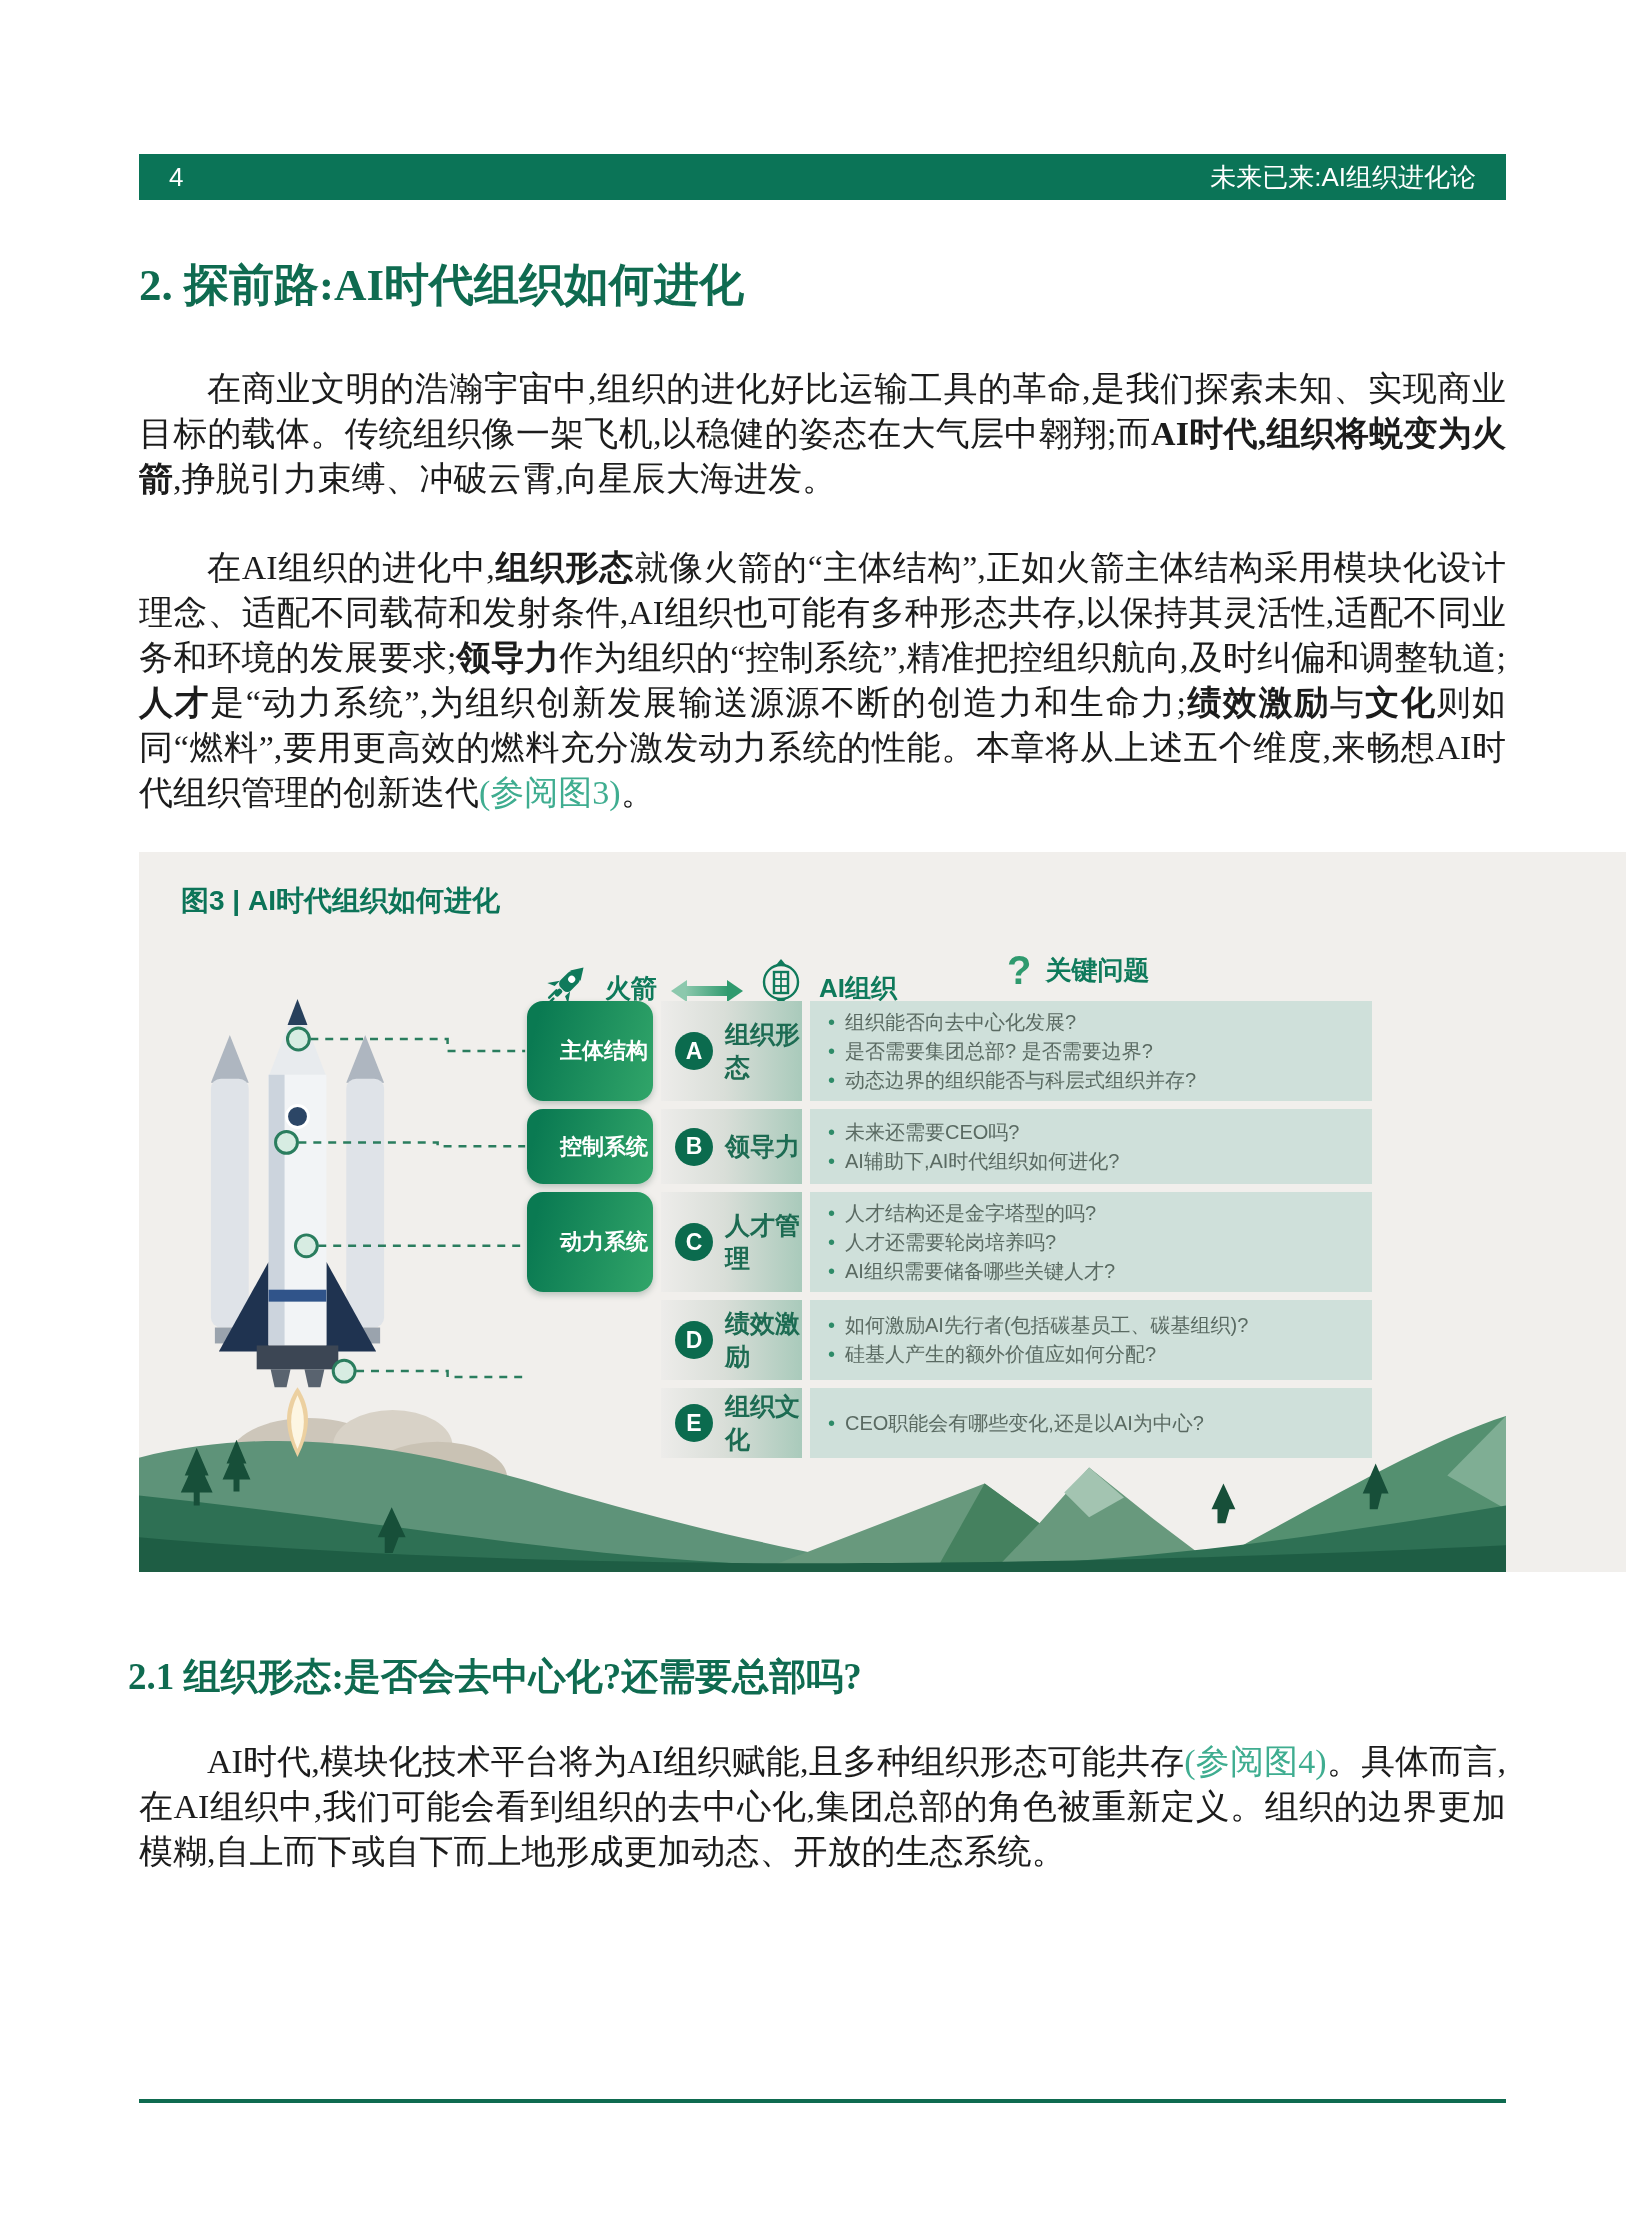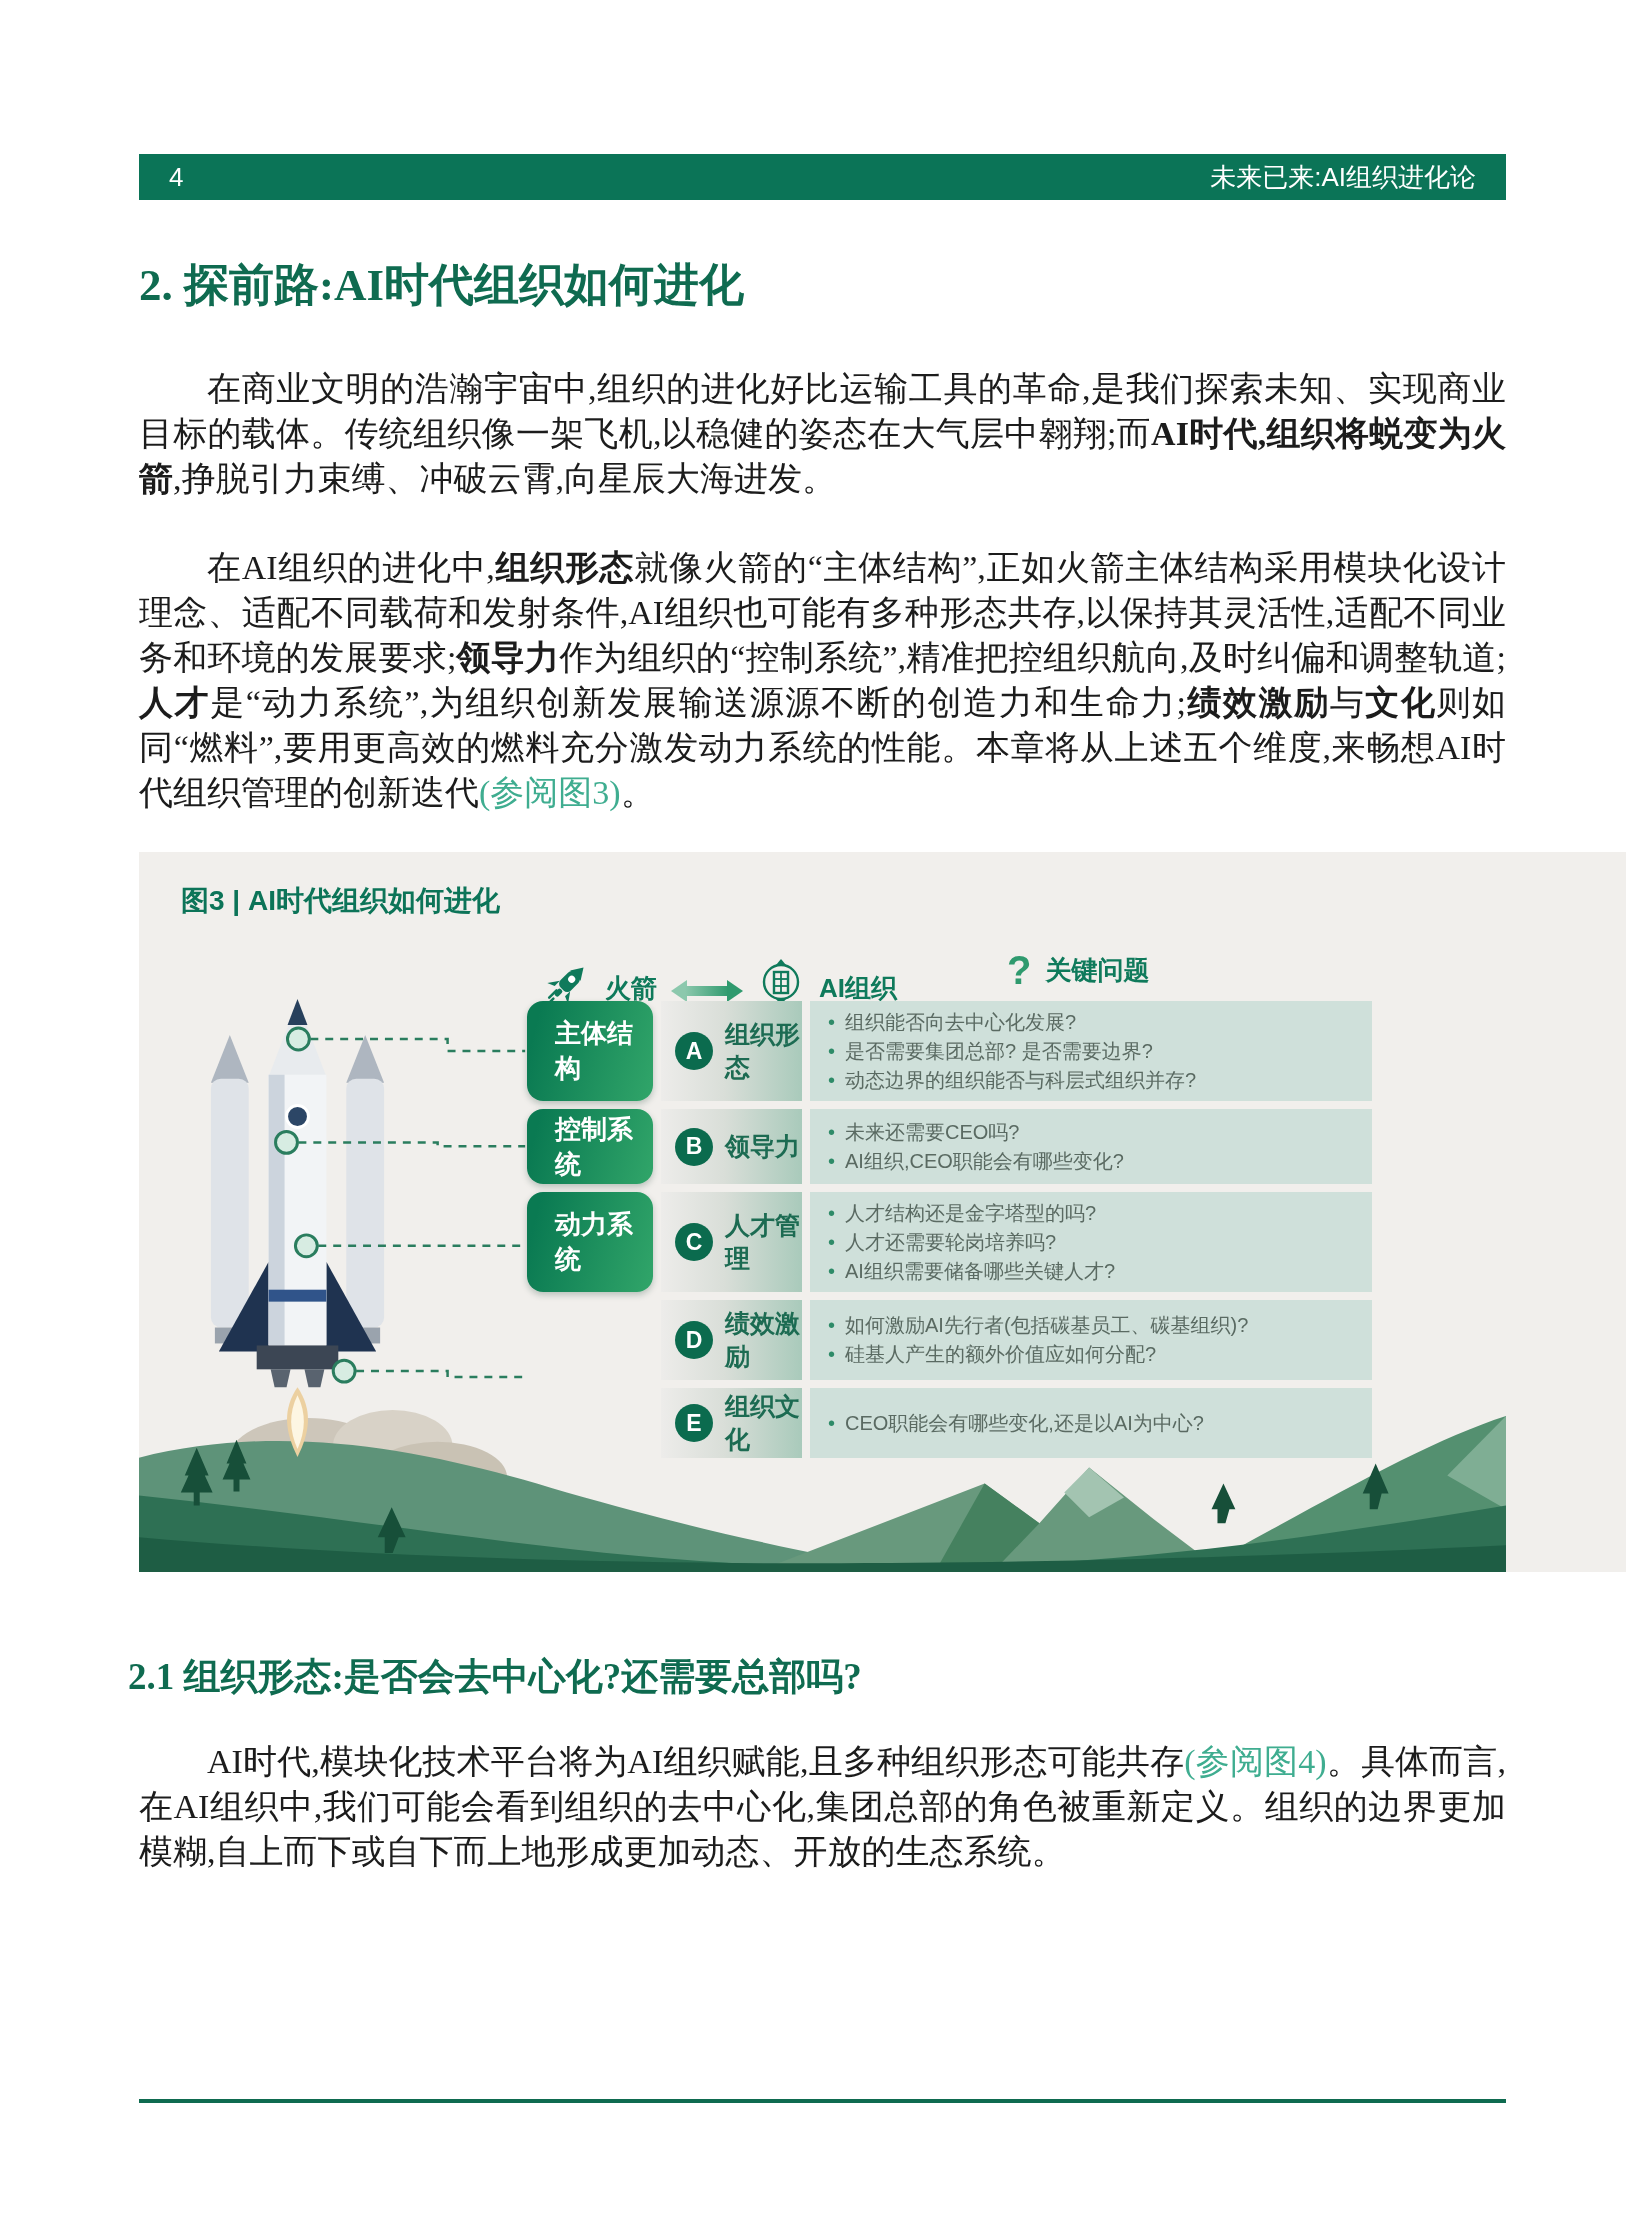--- a/index.html
+++ b/index.html
@@ -29,21 +29,21 @@
 
   .legend{position:absolute;left:406px;top:106px;height:48px;display:flex;align-items:flex-end;gap:14px;}
   .legend-q{position:absolute;left:868px;top:94px;height:48px;display:flex;align-items:center;gap:14px;}
   .legend-label{font-size:26px;font-weight:bold;color:#0f7a5b;}
   .q-glyph{font-size:40px;font-weight:bold;color:#2f9a6e;line-height:1;}
 
   .fig-table{position:absolute;left:388px;top:149px;display:grid;
      grid-template-columns:126px 141px 562px;
      grid-template-rows:100px 75px 100px 80px 70px;gap:8px;}
   .part{background:linear-gradient(105deg,#0a7a52 10%,#2fa368 95%);border-radius:16px;color:#fff;
-     display:flex;align-items:center;justify-content:center;font-size:26px;font-weight:bold;
+     display:flex;align-items:center;justify-content:center;font-size:22px;font-weight:bold;
      box-shadow:0 3px 6px rgba(20,60,45,.25);padding-left:28px;}
   .part.r1{grid-row:1;grid-column:1;} .part.r2{grid-row:2;grid-column:1;}
   .part.r3{grid-row:3;grid-column:1;} .part.fuel{grid-row:4/6;grid-column:1;}
   .label-cell{grid-column:2;background:linear-gradient(90deg,#edecea 0%,#d9ded8 45%,#a9cabb 100%);
      display:flex;align-items:center;gap:12px;padding-left:14px;}
   .badge{width:38px;height:38px;border-radius:50%;background:#0b6b4e;color:#fff;flex:0 0 38px;
      display:flex;align-items:center;justify-content:center;font-size:23px;font-weight:bold;}
   .label-text{color:#1c6b52;font-size:25px;font-weight:bold;}
   .bullets{grid-column:3;background:#cfe0da;display:flex;flex-direction:column;justify-content:center;
      padding:6px 18px;box-sizing:border-box;}
@@ -210,21 +210,21 @@
         <span class="badge">B</span>
         <span class="label-text">领导力</span>
       </div>
       <div class="bullets" style="grid-row:2">
         <div class="bullet">
             <span class="dot">•</span>
             <span>未来还需要CEO吗?</span>
           </div>
         <div class="bullet">
             <span class="dot">•</span>
-            <span>AI组织,CEO职能会有哪些变化?</span>
+            <span>AI辅助下,AI时代组织如何进化?</span>
           </div>
       </div>
 
       <div class="label-cell" style="grid-row:3">
         <span class="badge">C</span>
         <span class="label-text">人才管理</span>
       </div>
       <div class="bullets" style="grid-row:3">
         <div class="bullet">
             <span class="dot">•</span>

